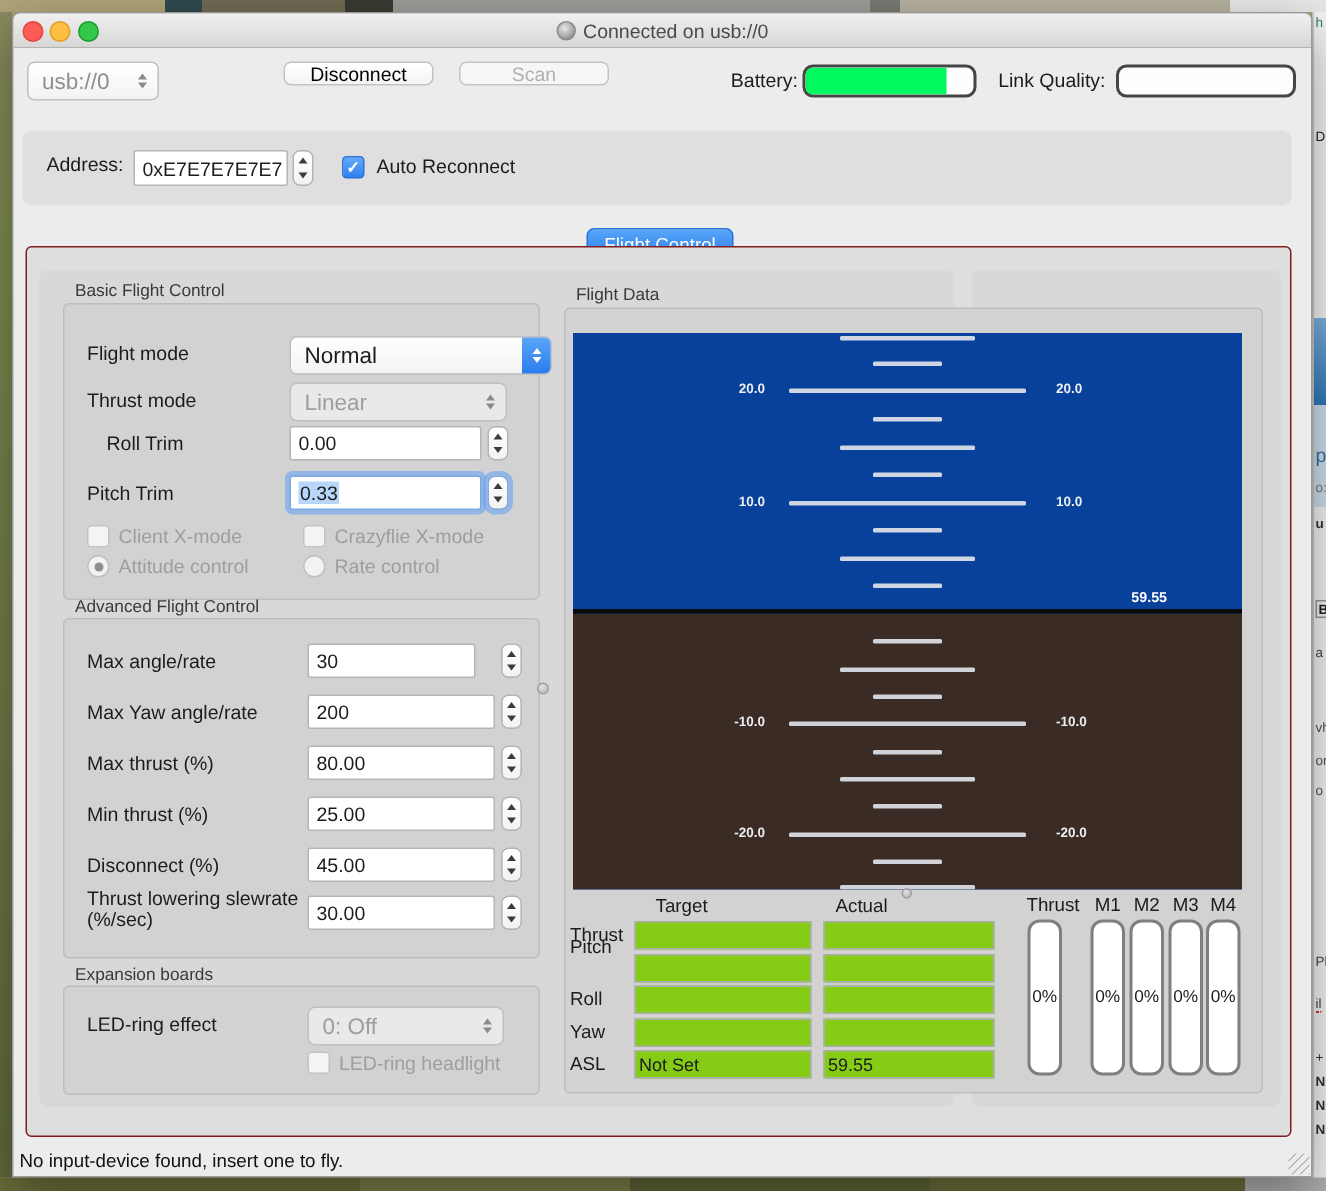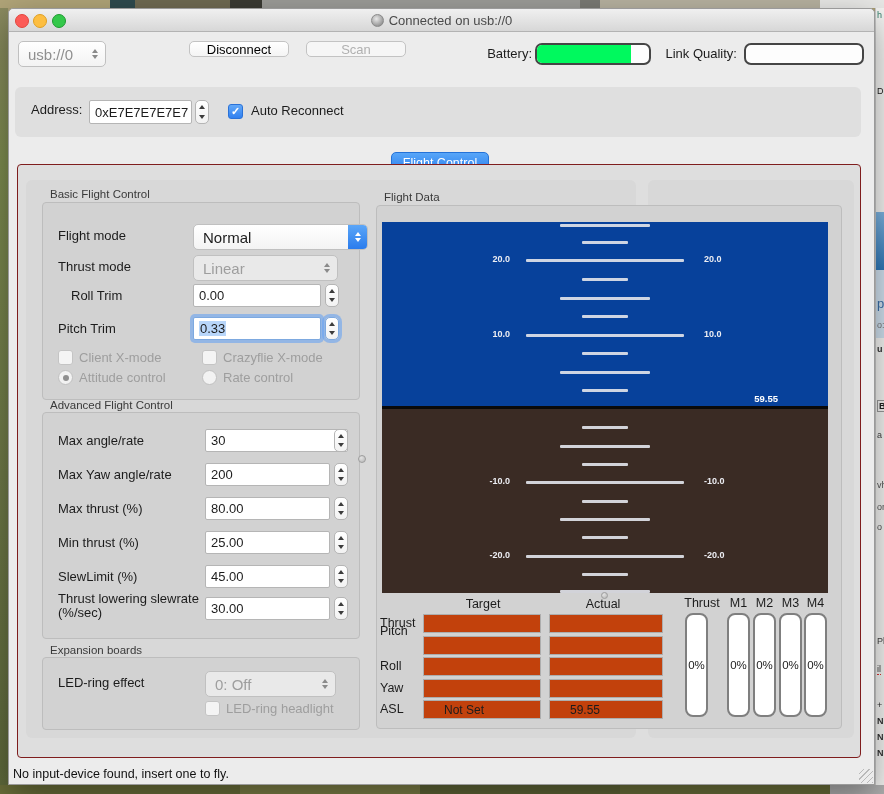--- a/index.html
+++ b/index.html
@@ -73,23 +73,23 @@
   
   .horizon{position:absolute;left:5px;top:16px;width:446px;height:371px;overflow:hidden;background:#07419b}
   .ground{position:absolute;left:0;top:187px;width:100%;height:184px;background:#3a2b24}
   .hline{position:absolute;left:0;top:184px;width:100%;height:3px;background:#0a0a0a}
   .ln{position:absolute;height:3px;background:rgba(223,226,233,.92);border-radius:1px}
   .ln.s{width:46px;left:200px}.ln.m{width:90px;left:178px}.ln.l{width:158px;left:144px}
   .hlbl{position:absolute;font-size:9px;font-weight:bold;color:#edeef3;width:32px}
   .hlbl.left{left:96px;text-align:right}.hlbl.right{left:322px;text-align:left}
   .asl-osd{position:absolute;left:356px;top:171px;width:40px;text-align:right;font-size:9.5px;font-weight:bold;color:#fff}
   
-  .th{position:absolute;font-size:12.5px;text-align:center}
+  .th{position:absolute;font-size:12.5px;text-align:left}
   .rowlab{position:absolute;left:3px;width:42px;font-size:12.5px;line-height:19px}
-  .tfield{position:absolute;height:19px;background:#c2410c;border:1px solid #adadad;font-size:12px;display:flex;align-items:center;padding-left:20px;box-sizing:border-box}
+  .tfield{position:absolute;height:19px;background:#84cc16;border:1px solid #adadad;font-size:12px;display:flex;align-items:center;padding-left:2px;box-sizing:border-box}
   .mbar{position:absolute;width:23px;height:104px;background:#fff;border:2px solid #7f7f7f;border-radius:8px;
         display:flex;align-items:center;justify-content:center;font-size:11.5px;box-sizing:border-box}
   .mhead{position:absolute;font-size:12.5px;text-align:center}
   .knob{position:absolute;width:8px;height:8px;border-radius:50%;background:radial-gradient(circle at 35% 30%,#e3e3e3,#b5b5b5);border:1px solid #9d9d9d;box-sizing:border-box}
   .statustext{position:absolute;left:4px;top:758px;font-size:12.5px;color:#111}
   .grip{position:absolute;right:1px;bottom:1px;width:14px;height:14px;
         background:repeating-linear-gradient(135deg,transparent 0 3px,#b9b9b9 3px 4px)}
 </style>
 </head>
 <body>
@@ -203,21 +203,21 @@
       <div class="flab dis" style="left:180px;top:147px">Crazyflie X-mode</div>
       <div class="radio sel2" style="left:15px;top:167px"></div>
       <div class="flab dis" style="left:36px;top:167px">Attitude control</div>
       <div class="radio" style="left:159px;top:167px"></div>
       <div class="flab dis" style="left:180px;top:167px">Rate control</div>
     </div>
 
     <div class="gtitle" style="left:32px;top:234px">Advanced Flight Control</div>
     <div class="gbox" style="left:24px;top:247px;width:318px;height:227px">
       <div class="flab" style="left:15px;top:20px">Max angle/rate</div>
-      <div class="field" style="left:162px;top:16px;width:143px;height:23px">30</div>
+      <div class="field" style="left:162px;top:16px;width:112px;height:23px">30</div>
       <div class="spin" style="left:291px;top:16px;height:23px">
           <i class="up"></i>
           <i class="dn"></i>
         </div>
       <div class="flab" style="left:15px;top:54px">Max Yaw angle/rate</div>
       <div class="field" style="left:162px;top:50px;width:125px;height:23px">200</div>
       <div class="spin" style="left:291px;top:50px;height:23px">
           <i class="up"></i>
           <i class="dn"></i>
         </div>
@@ -226,21 +226,21 @@
       <div class="spin" style="left:291px;top:84px;height:23px">
           <i class="up"></i>
           <i class="dn"></i>
         </div>
       <div class="flab" style="left:15px;top:122px">Min thrust (%)</div>
       <div class="field" style="left:162px;top:118px;width:125px;height:23px">25.00</div>
       <div class="spin" style="left:291px;top:118px;height:23px">
           <i class="up"></i>
           <i class="dn"></i>
         </div>
-      <div class="flab" style="left:15px;top:156px">SlewLimit (%)</div>
+      <div class="flab" style="left:15px;top:156px">Disconnect (%)</div>
       <div class="field" style="left:162px;top:152px;width:125px;height:23px">45.00</div>
       <div class="spin" style="left:291px;top:152px;height:23px">
           <i class="up"></i>
           <i class="dn"></i>
         </div>
       <div class="flab" style="left:15px;top:179px;line-height:14px"><span>Thrust lowering slewrate</span><br><span>(%/sec)</span></div>
       <div class="field" style="left:162px;top:184px;width:125px;height:23px">30.00</div>
       <div class="spin" style="left:291px;top:184px;height:23px">
           <i class="up"></i>
           <i class="dn"></i>

